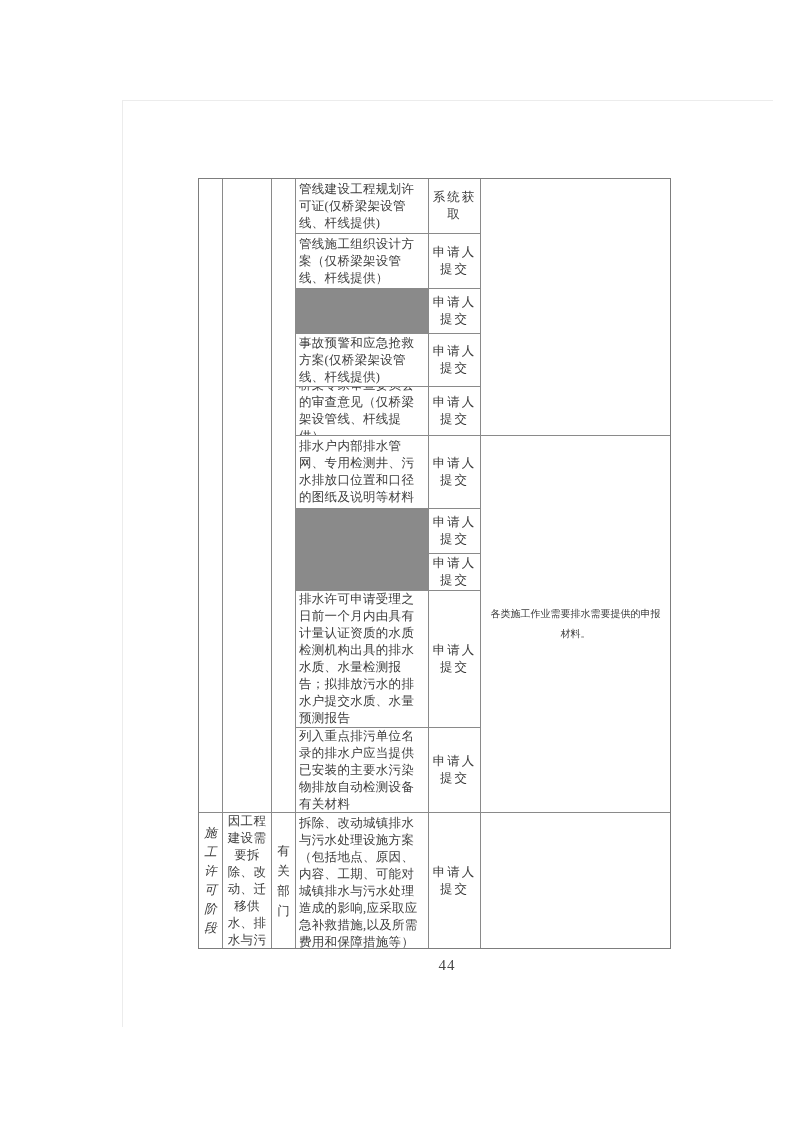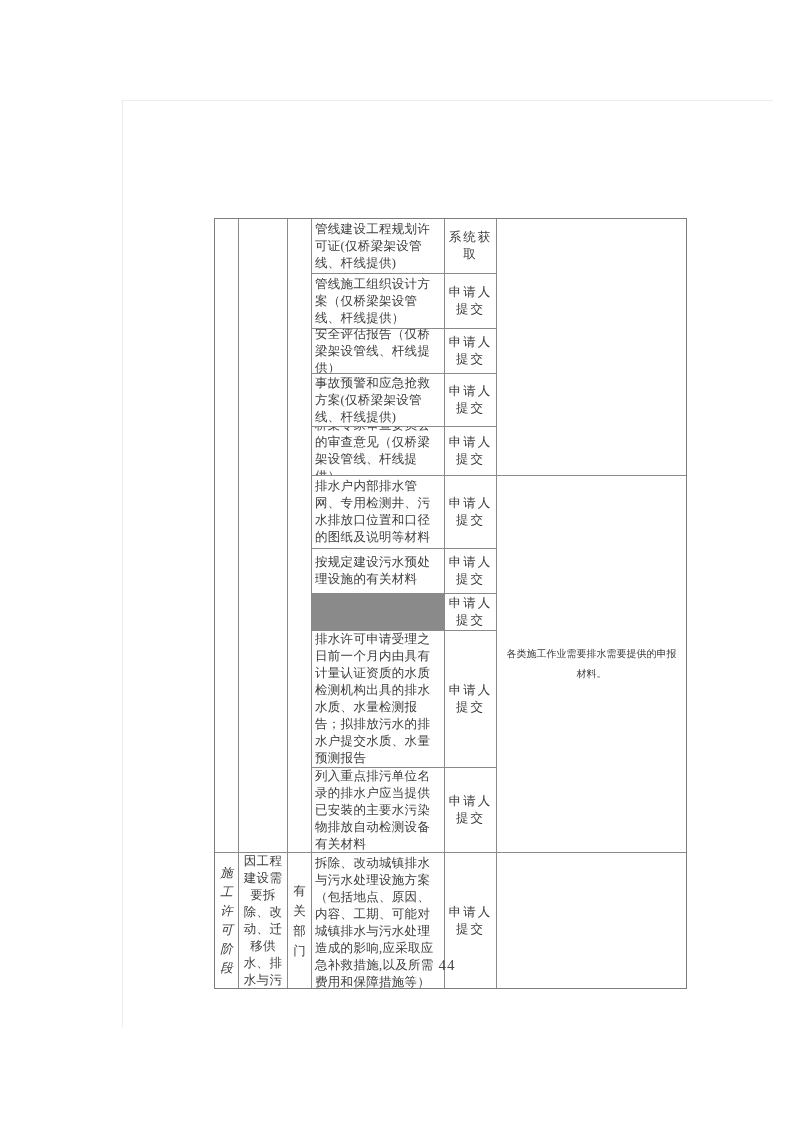--- a/index.html
+++ b/index.html
@@ -6,28 +6,27 @@
   body{
     width:793px;height:1122px;position:relative;background:#ffffff;
     font-family:"Liberation Serif","DejaVu Serif",serif;
     color:#3c3c3c;
   }
   .page-outline{
     position:absolute;left:122px;top:100px;width:650px;height:926px;
     border-top:1px solid #ececec;border-left:1px solid #ececec;
   }
   .doc-table{
-    position:absolute;left:214px;top:178px;
+    position:absolute;left:198px;top:178px;
     display:grid;
     grid-template-columns:23px 48px 23px 132px 51px 189px;
     grid-template-rows:54px 54px 44px 52px 48px 72px 44px 36px 136px 84px 135px;
     gap:1px;
     background:#8a8a8a;           
     border:1px solid #7d7d7d;
-    margin-top:40px;
   }
   .cell{background:#ffffff;display:flex;align-items:center;justify-content:center;
         font-size:12.5px;line-height:17px;overflow:hidden;}
   
   .mat{justify-content:flex-start;text-align:left;padding:2px 3px;letter-spacing:0.3px;}
   
   .src{text-align:center;letter-spacing:2px;padding:0 2px;}
   
   .rem{text-align:center;font-size:10px;line-height:20px;padding:0 6px;}
   
@@ -57,32 +56,30 @@
 <div class="doc-table">
 
   <div class="cell gc1 span-upper"></div>
   <div class="cell gc2 span-upper"></div>
   <div class="cell gc3 span-upper"></div>
 
   <div class="cell mat gc4 r1">管线建设工程规划许可证(仅桥梁架设管线、杆线提供)</div>
   <div class="cell src gc5 r1">系统获取</div>
   <div class="cell mat gc4 r2">管线施工组织设计方案（仅桥梁架设管线、杆线提供）</div>
   <div class="cell src gc5 r2">申请人提交</div>
-  <div class="cell mat gc4 r3">安全评估报告（仅桥梁架设管线、杆线提供）</div>
   <div class="cell src gc5 r3">申请人提交</div>
   <div class="cell mat gc4 r4">事故预警和应急抢救方案(仅桥梁架设管线、杆线提供)</div>
   <div class="cell src gc5 r4">申请人提交</div>
   <div class="cell mat gc4 r5">桥梁专家审查委员会的审查意见（仅桥梁架设管线、杆线提供）</div>
   <div class="cell src gc5 r5">申请人提交</div>
 
   <div class="cell gc6 rem-bridge"></div>
 
   <div class="cell mat gc4 r6">排水户内部排水管网、专用检测井、污水排放口位置和口径的图纸及说明等材料</div>
   <div class="cell src gc5 r6">申请人提交</div>
-  <div class="cell mat gc4 r7">按规定建设污水预处理设施的有关材料</div>
   <div class="cell src gc5 r7">申请人提交</div>
   <div class="cell src gc5 r8">申请人提交</div>
   <div class="cell mat gc4 r9">排水许可申请受理之日前一个月内由具有计量认证资质的水质检测机构出具的排水水质、水量检测报告；拟排放污水的排水户提交水质、水量预测报告</div>
   <div class="cell src gc5 r9">申请人提交</div>
   <div class="cell mat gc4 r10">列入重点排污单位名录的排水户应当提供已安装的主要水污染物排放自动检测设备有关材料</div>
   <div class="cell src gc5 r10">申请人提交</div>
 
   <div class="cell rem gc6 rem-drain">各类施工作业需要排水需要提供的申报材料。</div>
 
   <div class="cell stage gc1 r11">施工许可阶段</div>

